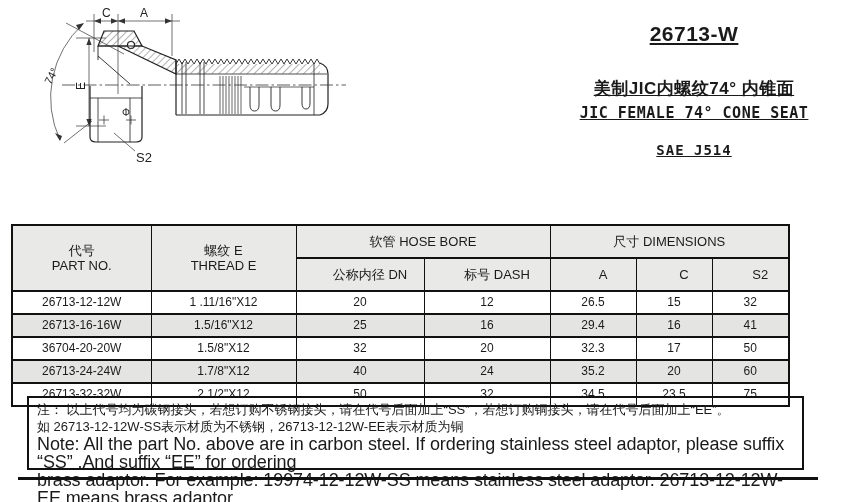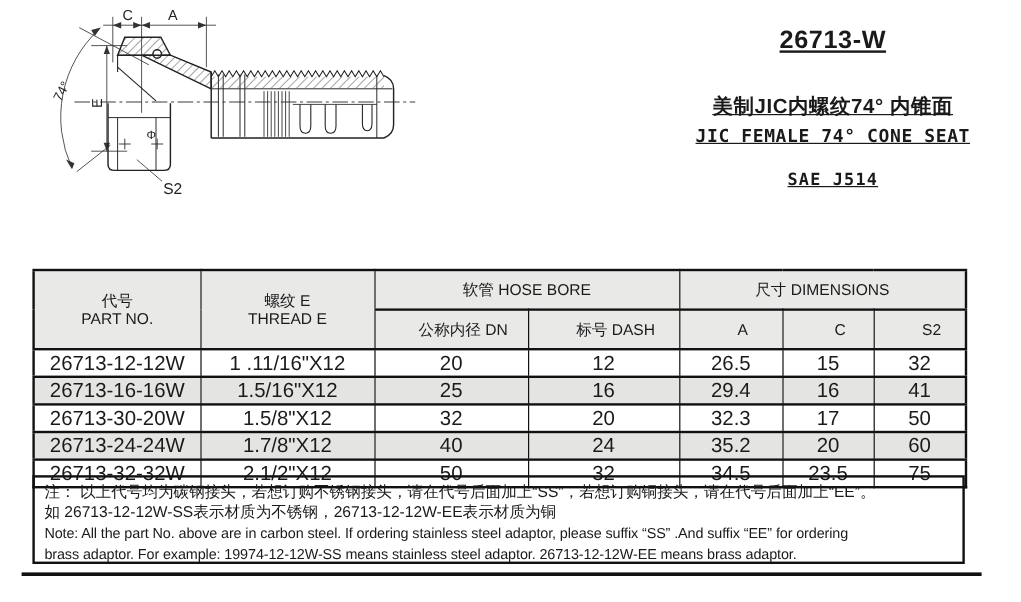--- a/index.html
+++ b/index.html
@@ -13,37 +13,37 @@
   .drawing text{font-family:"Liberation Sans",sans-serif;fill:#222;}
   
   .title-block{position:absolute;left:548px;top:22px;width:292px;text-align:center;text-decoration:underline;}
   .model{font-size:21px;font-weight:bold;letter-spacing:.5px;}
   .t-cn{margin-top:31px;font-size:17px;font-weight:bold;letter-spacing:.5px;}
   .t-en{margin-top:4px;font-size:15px;font-weight:bold;
         font-family:"DejaVu Sans Mono",monospace;letter-spacing:.5px;}
   .t-sae{margin-top:20px;font-size:14px;font-weight:bold;
         font-family:"DejaVu Sans Mono",monospace;letter-spacing:1px;}
   
-  .table-wrap{position:absolute;left:27px;top:224px;width:751px;}
+  .table-wrap{position:absolute;left:11px;top:224px;width:751px;}
   table{border-collapse:collapse;table-layout:fixed;width:777px;}
   th,td{border:1px solid #111;text-align:center;vertical-align:middle;
         padding:0;font-weight:normal;overflow:hidden;white-space:nowrap;}
   thead th{background:#e9e9e8;font-size:13px;line-height:15px;height:31px;}
   thead tr.sub th{height:31px;padding-left:20px;}
-  tbody td{height:21px;font-size:17px;line-height:21px;background:#fff;}
+  tbody td{height:21px;font-size:12px;line-height:21px;background:#fff;}
   tr{border-top:2px solid #111;}
   table{border:2px solid #111;}
   tr.shaded td{background:#e4e4e3;}
   .hdr2 div{display:block;}
   
   .notes{position:absolute;left:27px;top:396px;width:777px;height:74px;
          box-sizing:border-box;border:2px solid #111;border-top:2px solid #111;
          padding:3px 8px 0 8px;}
   .note-cn{font-size:13px;line-height:17px;letter-spacing:0;}
-  .note-en{font-size:12px;line-height:18px;letter-spacing:-.1px;}
+  .note-en{font-size:18px;line-height:18px;letter-spacing:-.1px;}
   
   .footer-line{position:absolute;left:18px;top:477px;width:800px;height:3px;background:#111;}
 </style>
 </head>
 <body>
 
 <svg class="drawing" width="380" height="190" viewBox="0 0 380 190">
   <defs>
     <pattern id="hatch" patternUnits="userSpaceOnUse" width="5" height="5" patternTransform="rotate(45 0 0)">
       <line x1="0" y1="0" x2="0" y2="5" stroke="#555" stroke-width="0.9"></line>
@@ -156,21 +156,21 @@
         <tr class="shaded">
     <td>26713-16-16W</td>
     <td>1.5/16"X12</td>
     <td>25</td>
     <td>16</td>
     <td>29.4</td>
     <td>16</td>
     <td>41</td>
   </tr>
         <tr>
-    <td>26713-30-20W</td>
+    <td>36704-20-20W</td>
     <td>1.5/8"X12</td>
     <td>32</td>
     <td>20</td>
     <td>32.3</td>
     <td>17</td>
     <td>50</td>
   </tr>
         <tr class="shaded">
     <td>26713-24-24W</td>
     <td>1.7/8"X12</td>

